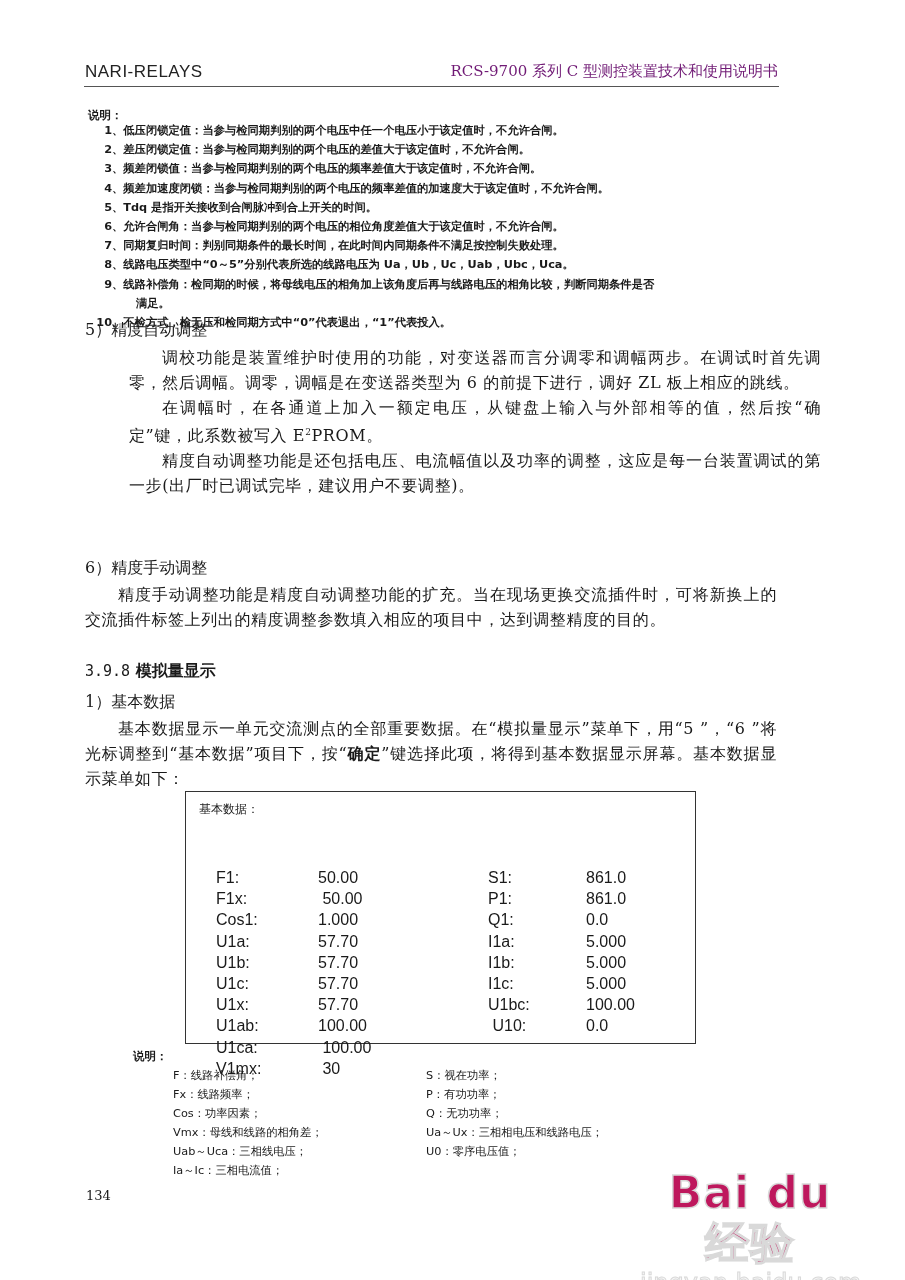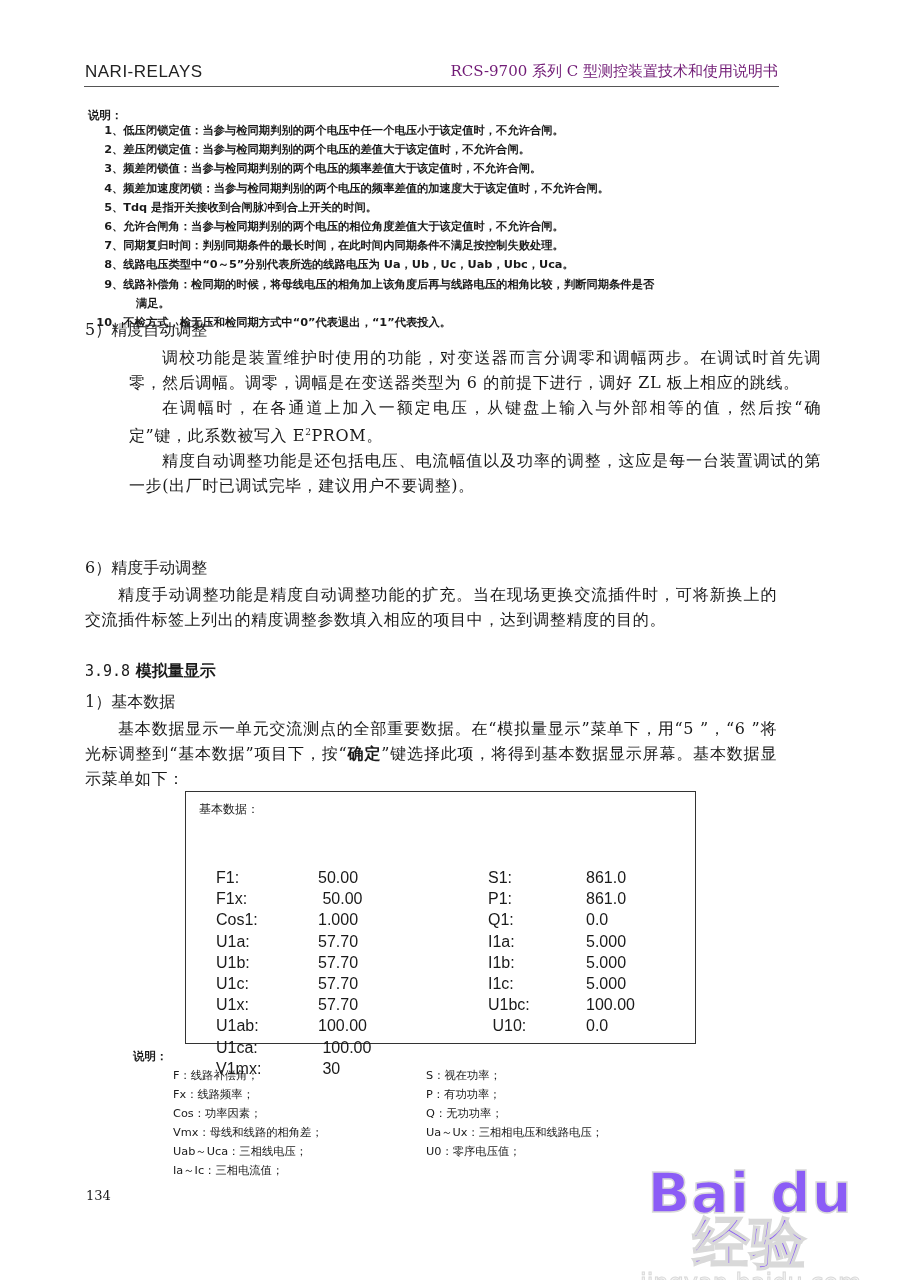--- a/index.html
+++ b/index.html
@@ -71,22 +71,22 @@
   .legend-col {
     font-family: "DejaVu Sans", sans-serif; font-size: 11.3px; line-height: 19px;
     white-space: nowrap;
   }
   .legend-col div { height: 19px; }
   .page-num { left: 86px; top: 1188px; font-size: 13px; font-family: "DejaVu Serif", serif; }
   .watermark {
     left: 640px; top: 1168px; width: 220px; height: 100px; color: #e6e6e6;
     font-family: "DejaVu Sans", sans-serif; text-align: center;
   }
-  .wm-logo { font-size: 56px; font-weight: bold; letter-spacing: 1px; line-height: 50px;
-    -webkit-text-stroke: 1.5px #d9d9d9; color: #8b5cf6; }
+  .wm-logo { font-size: 44px; font-weight: bold; letter-spacing: 1px; line-height: 50px;
+    -webkit-text-stroke: 1.5px #d9d9d9; color: #be185d; }
   .wm-url { font-size: 24px; line-height: 30px; -webkit-text-stroke: 1px #d9d9d9; color: #f6f6f6; }
 </style>
 </head>
 <body>
 
 <div class="abs header-left">NARI-RELAYS</div>
 <div class="abs header-right">RCS-9700 系列 C 型测控装置技术和使用说明书</div>
 <div class="abs header-rule"></div>
 
 <div class="abs note-title">说明：</div>

